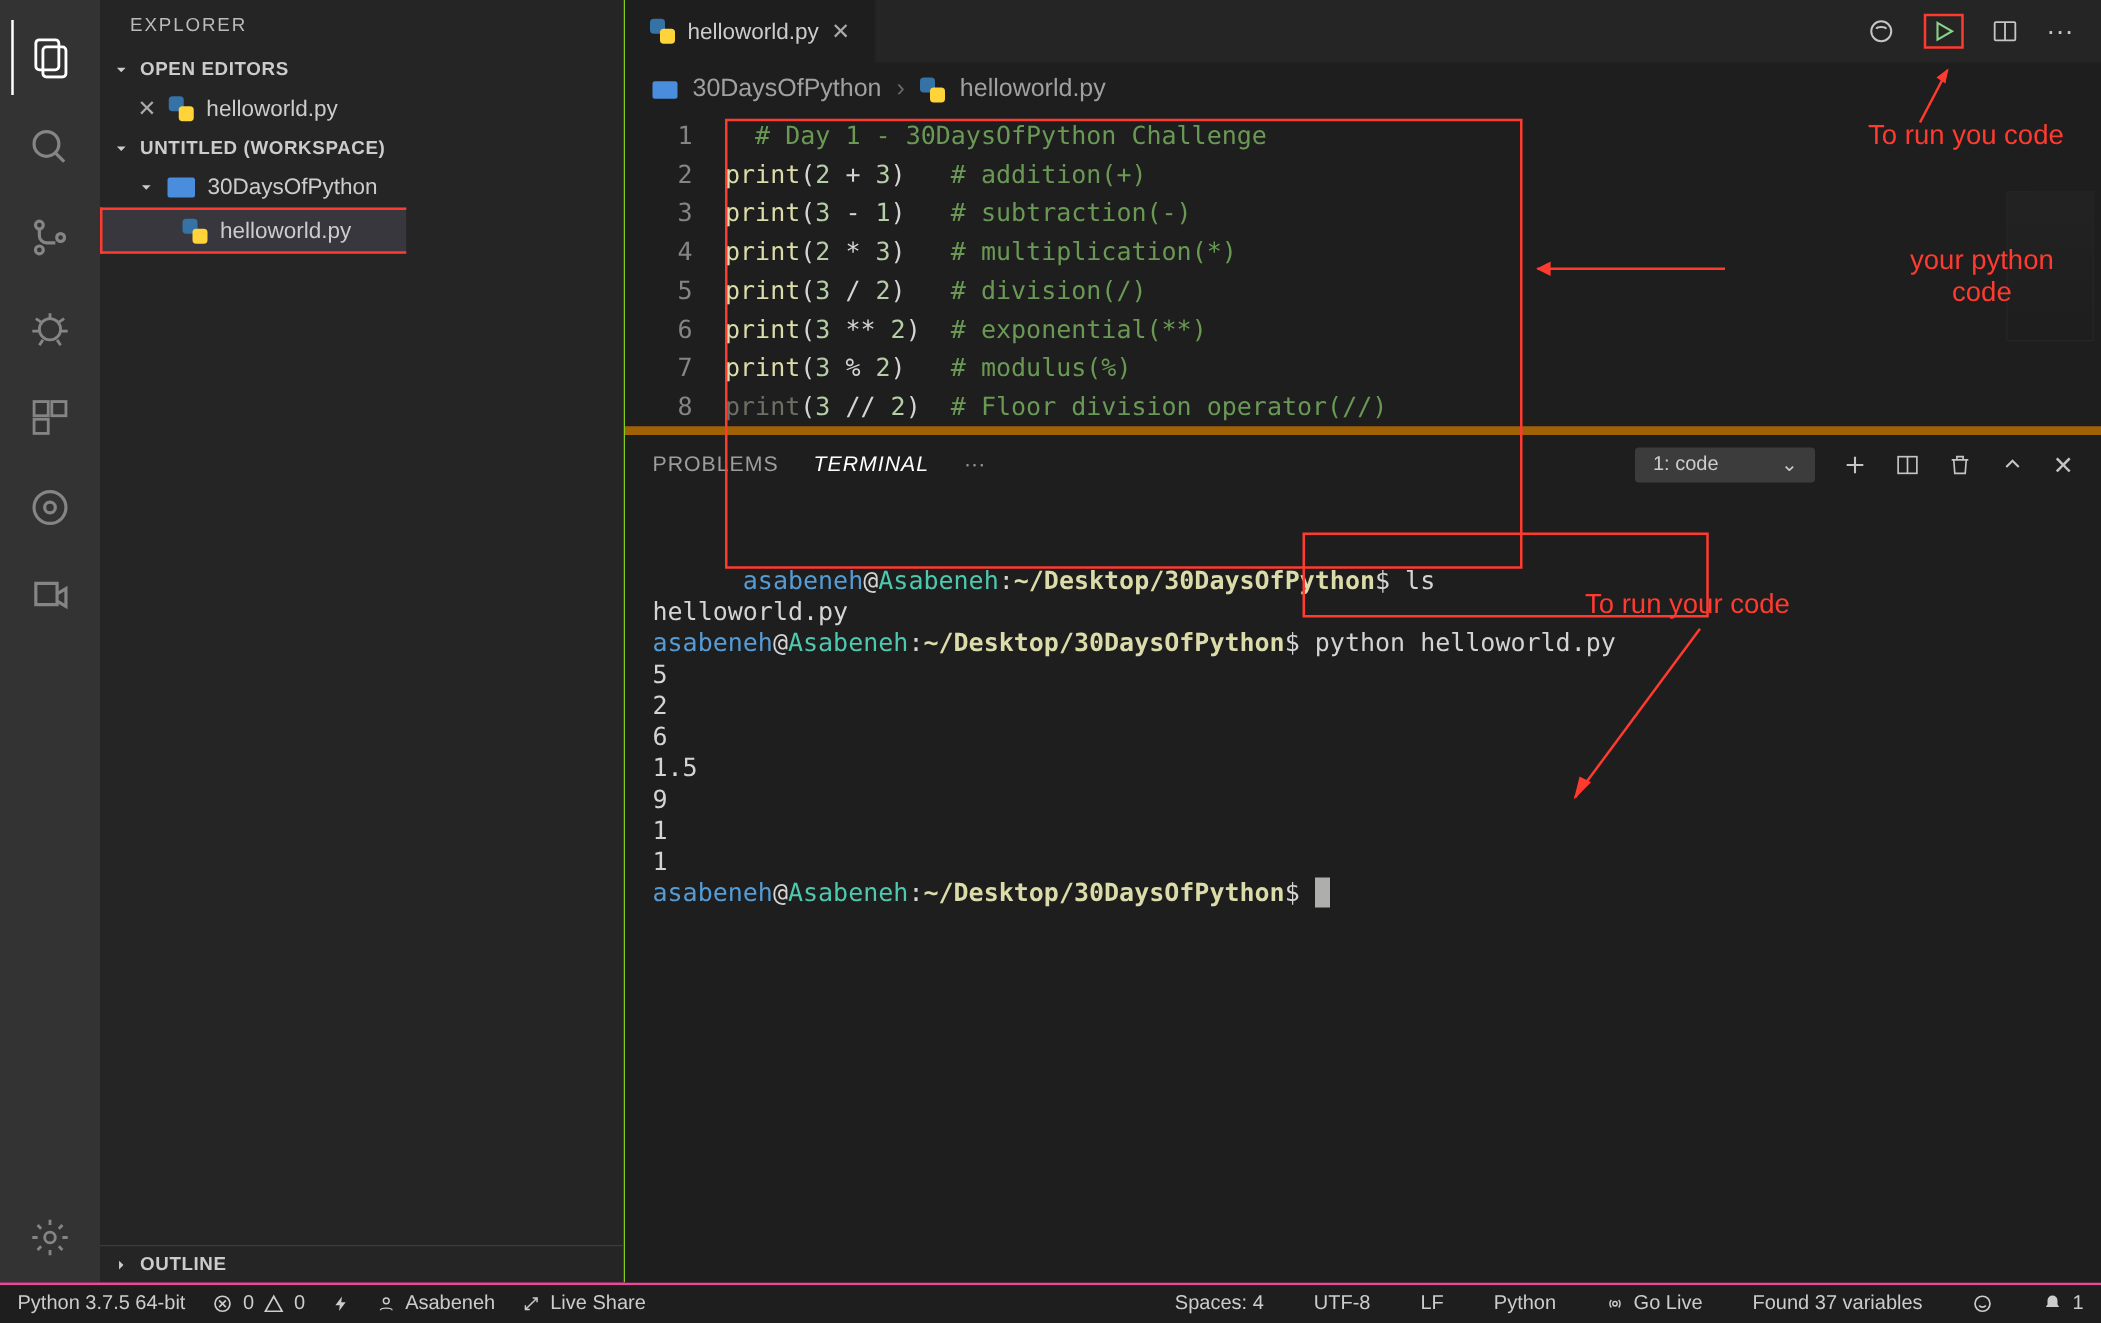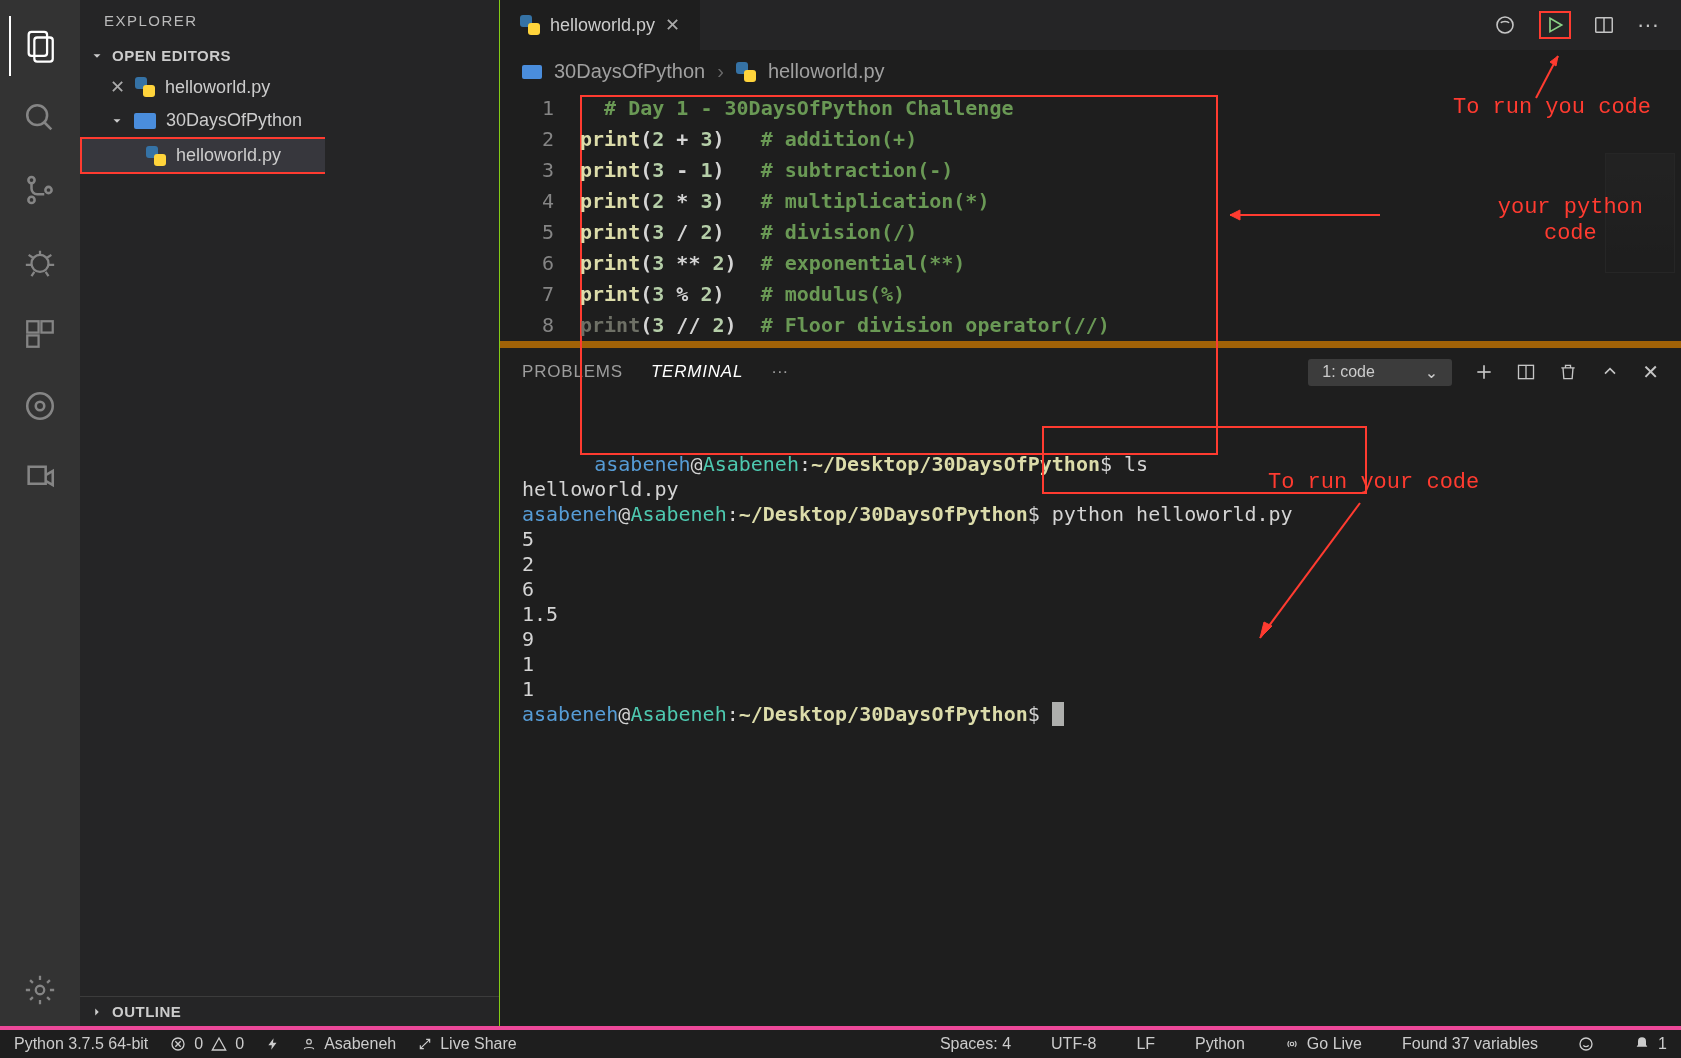--- a/index.html
+++ b/index.html
@@ -171,41 +171,41 @@
   }
   .gutter {
     text-align: right;
     color:#858585;
     padding-right: 26px;
     user-select:none;
     width: 70px;
   }
   .gutter div { height:31px; }
   .code-lines { position: relative; flex:1; }
-  .code-lines .line { height:31px; white-space: pre; font-weight: bold; }
+  .code-lines .line { height:31px; white-space: pre; }
   .hl-line {
     position:absolute;
     left:0; right:0;
     top: calc(31px * 7);
     height:31px;
     background:#2a2d2e;
     z-index:-1;
   }
   .tok-comment { color:#6a9955; }
   .tok-fn { color:#dcdcaa; }
   .tok-fn-dim { color:#6e7066; }
   .tok-paren { color:#d4d4d4; }
   .tok-num { color:#b5cea8; }
   .tok-op { color:#d4d4d4; }
 
   .annotation {
     position:absolute;
     color:#ff3b30;
     font-size:22px;
-    font-family: Liberation Mono, monospace;
+    font-family: Liberation Sans, sans-serif;
     text-align:center;
     line-height:1.2;
   }
   .arrow {
     position:absolute;
     stroke:#ff3b30;
     fill:#ff3b30;
   }
 
   
@@ -257,21 +257,21 @@
   .term-hl {
     position:absolute;
     border:2px solid #ff3b30;
     pointer-events:none;
   }
 
   
   .status-bar {
     height:32px;
     background:#1e1e1e;
-    border-top:4px solid #ec4899;
+    border-top:2px solid #ec4899;
     display:flex; align-items:center;
     padding: 0 14px;
     font-size:16px;
     color:#cccccc;
     gap:22px;
   }
   .status-bar .sgroup { display:flex; align-items:center; gap:8px; cursor:pointer; }
   .status-bar .right { margin-left:auto; display:flex; gap:40px; align-items:center;justify-content:flex-end; }
   .minimap {
     position:absolute;
@@ -350,20 +350,26 @@
           <path d="M4 6l4 4 4-4z"></path>
         </svg>
       <span>OPEN EDITORS</span>
     </div>
     <div class="open-editor-item">
       <span style="color:#aaa">✕</span>
       <span class="py-icon"></span>
       <span>helloworld.py</span>
     </div>
 
+    <div class="section-header">
+      <svg class="chev" viewBox="0 0 16 16" fill="currentColor">
+          <path d="M4 6l4 4 4-4z"></path>
+        </svg>
+      <span>UNTITLED (WORKSPACE)</span>
+    </div>
     <div class="folder-row">
       <svg class="chev" viewBox="0 0 16 16" fill="currentColor" style="width:14px;height:14px;color:#ccc">
           <path d="M4 6l4 4 4-4z"></path>
         </svg>
       <span class="folder-icon"></span>
       <span>30DaysOfPython</span>
     </div>
     <div class="file-row">
       <span class="py-icon"></span>
       <span>helloworld.py</span>

